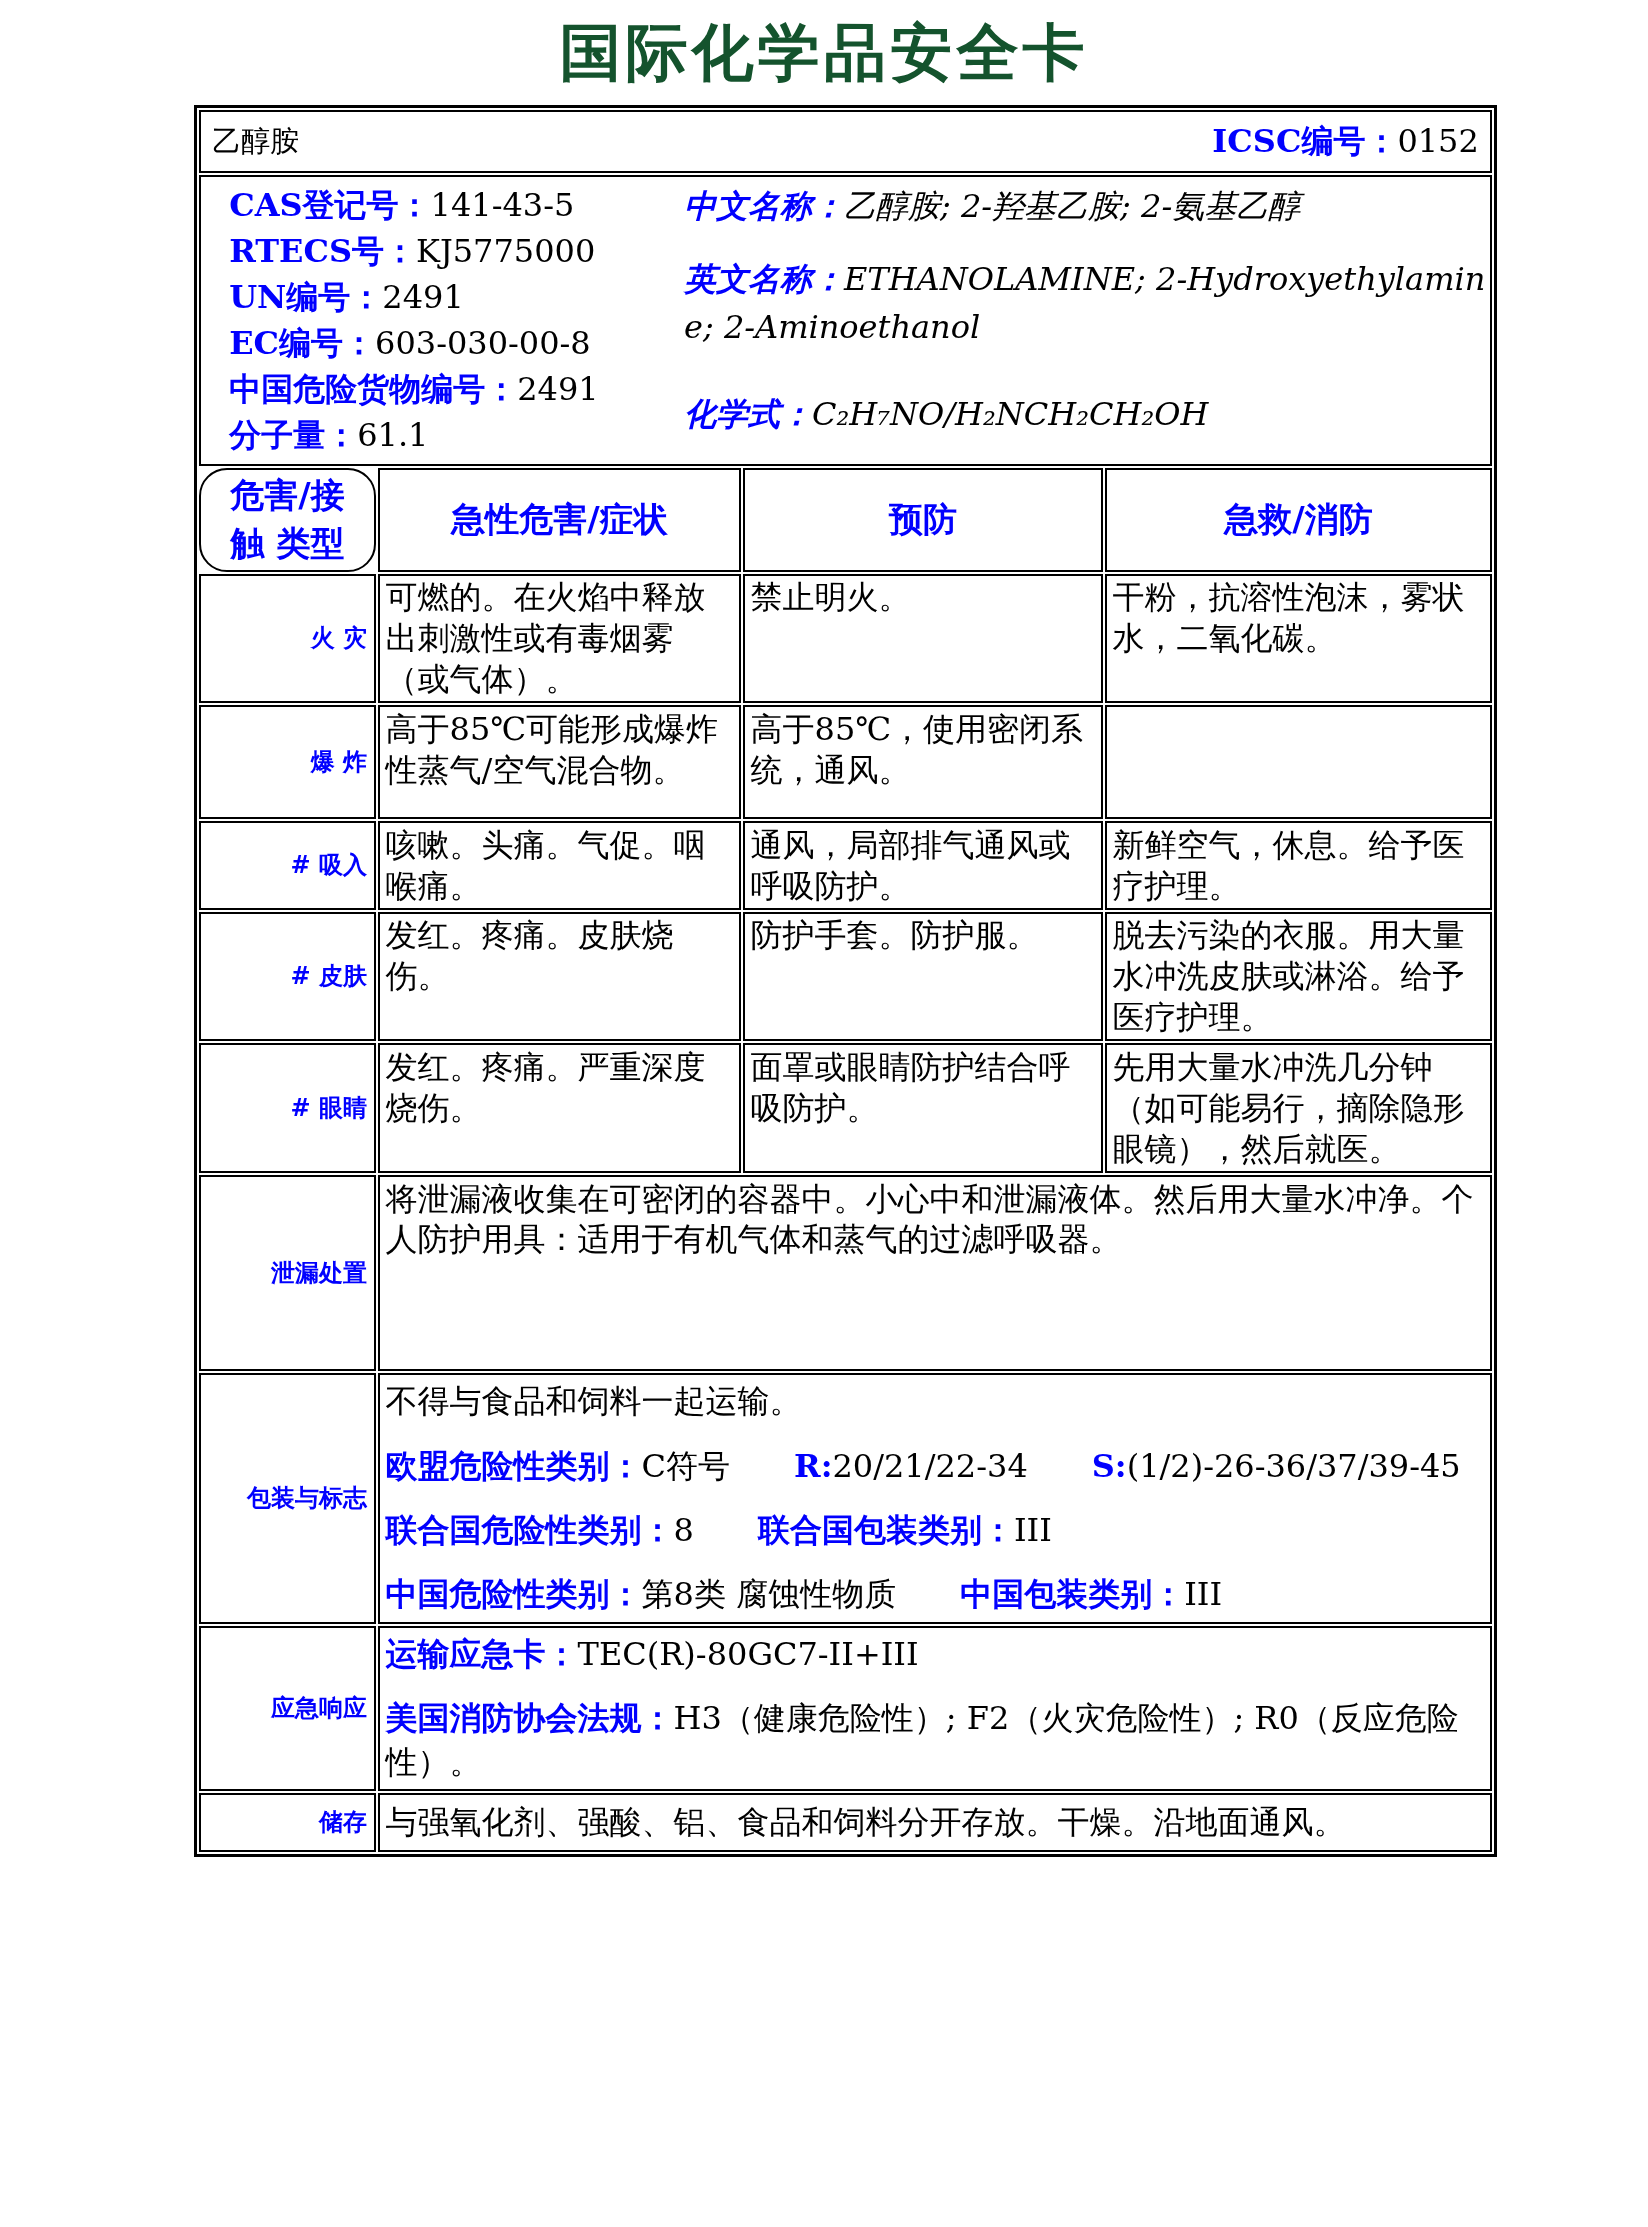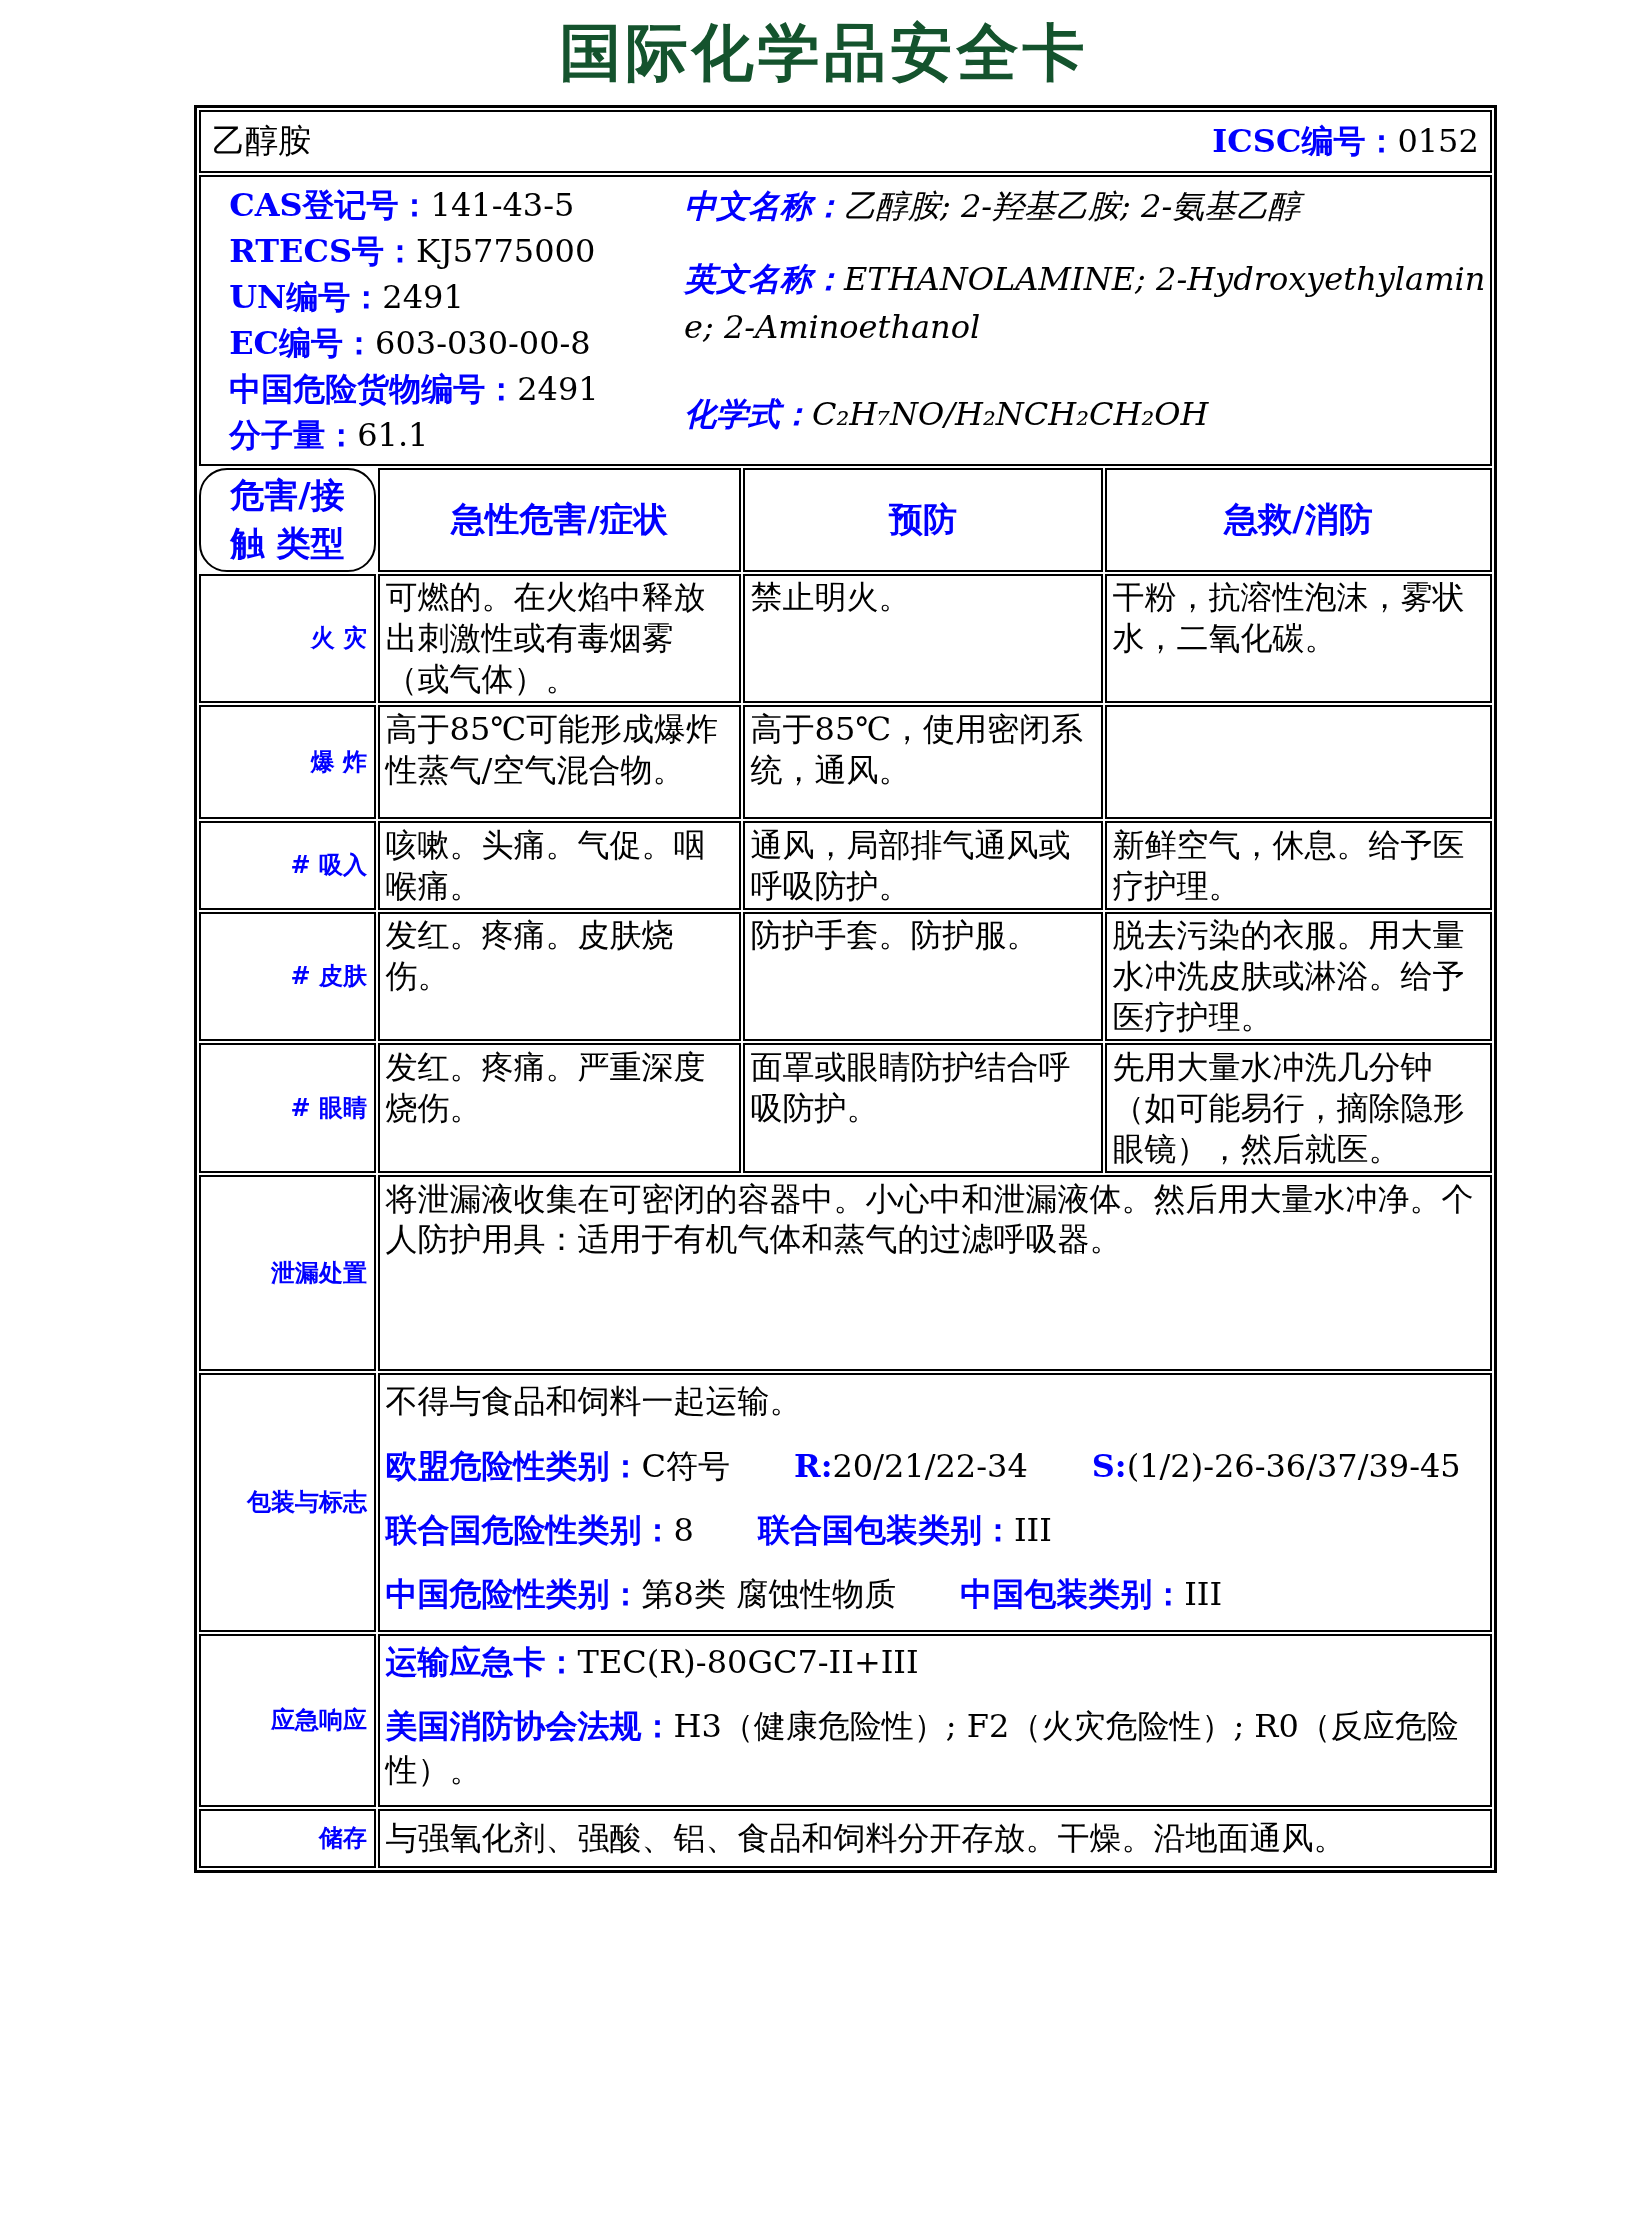--- a/index.html
+++ b/index.html
@@ -18,21 +18,21 @@
     border:3.5px solid #000;border-collapse:separate;border-spacing:2.1px;
     table-layout:fixed;
   }
   col.c1{width:177px;} col.c2{width:363px;} col.c3{width:360px;}
   td,th{border:2.1px solid #000;padding:1.4px 7px;vertical-align:top;
     font-size:32px;line-height:1.28;word-break:break-all;}
   .blue-label{color:#0100fe;font-weight:bold;}
   
   td.name-cell{height:56px;vertical-align:middle;}
   .name-row{display:flex;justify-content:space-between;align-items:center;padding:0 4.2px;}
-  .name-row .substance{font-size:33px;text-align:right;}
+  .name-row .substance{font-size:29px;text-align:right;}
   .name-row .icsc{font-size:32px;}
   
   td.info-cell{height:268px;padding:5.6px 2.8px 5.6px 4.2px;}
   .info-flex{display:flex;}
   .info-left{width:452px;flex:none;margin-left:24px;}
   .info-line{line-height:46px;white-space:nowrap;}
   .info-right{flex:1;padding-left:2.8px;font-style:italic;}
   .info-right p{margin:0;line-height:48px;}
   .info-right p.en{margin-top:25px;}
   .info-right p.formula{margin-top:39px;}
@@ -52,21 +52,21 @@
   tr.r-skin  td{height:116px;}
   tr.r-eye   td{height:114px;}
   tr.r-ing   td{height:74px;}
   tr.r-spill td{height:189px;}
   tr.r-pack  td{height:228px;}
   tr.r-emer  td{height:154px;}
   tr.r-stor  td{height:52px;}
   tr.r-stor td.body-cell{vertical-align:middle;}
   
   .seg-cell .seg-line{line-height:1.35;margin:4.2px 0 21px 0;}
-  .seg-cell .seg-line:last-child{margin-bottom:12px;}
+  .seg-cell .seg-line:last-child{margin-bottom:4px;}
 </style>
 </head>
 <body>
 
 <h1 class="title">国际化学品安全卡</h1>
 
 <table class="card">
   <colgroup>
       <col class="c1">
       <col class="c2">

